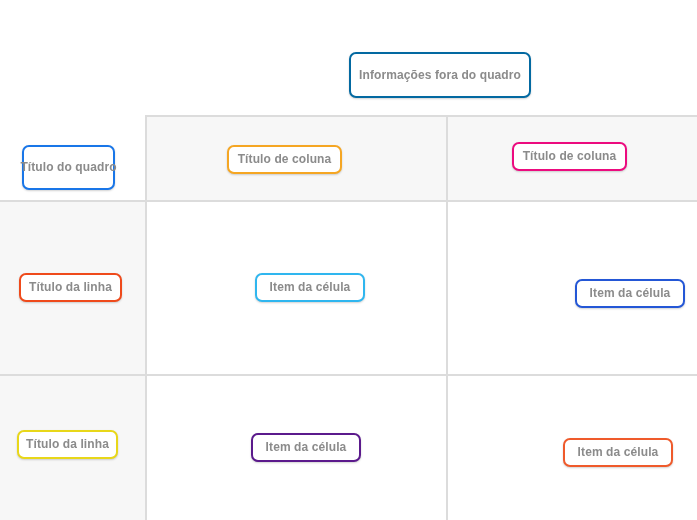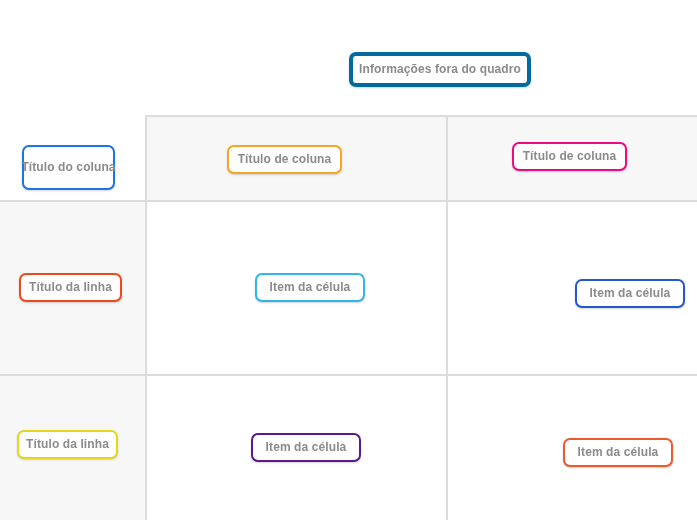--- a/index.html
+++ b/index.html
@@ -38,22 +38,22 @@
     box-sizing: border-box;
     box-shadow: 0 1px 2px rgba(0,0,0,.18);
     white-space: nowrap;
     position: absolute;
   }
 
   #chip-outside {
     left: 349px;
     top: 52px;
     width: 182px;
-    height: 35px;
-    border: 4px solid #0369a1;
+    height: 46px;
+    border: 2px solid #0369a1;
   }
 
   
   #board {
     position: absolute;
     left: 0;
     top: 115px;
     width: 697px;
     height: 420px;
   }
@@ -183,21 +183,21 @@
   <div id="body-band"></div>
   <div id="corner-cell"></div>
 
   <div class="gridline v-line" style="left:145px;top:0;height:420px;"></div>
   <div class="gridline v-line" style="left:446px;top:0;height:420px;"></div>
   <div class="gridline h-line" style="top:0;left:147px;"></div>
   <div class="gridline h-line" style="top:85px;left:0;"></div>
   <div class="gridline h-line" style="top:259px;left:0;"></div>
 
   <div class="chip" id="chip-board-title">
-    <span>Título do coluna</span>
+    <span>Título do quadro</span>
   </div>
 
   <div class="chip" id="chip-col-0">Título de coluna</div>
   <div class="chip" id="chip-col-1">Título de coluna</div>
 
   <div class="chip" id="chip-row-0">Título da linha</div>
   <div class="chip" id="chip-row-1">Título da linha</div>
 
   <div class="chip" id="chip-item-00">Item da célula</div>
   <div class="chip" id="chip-item-01">Item da célula</div>

